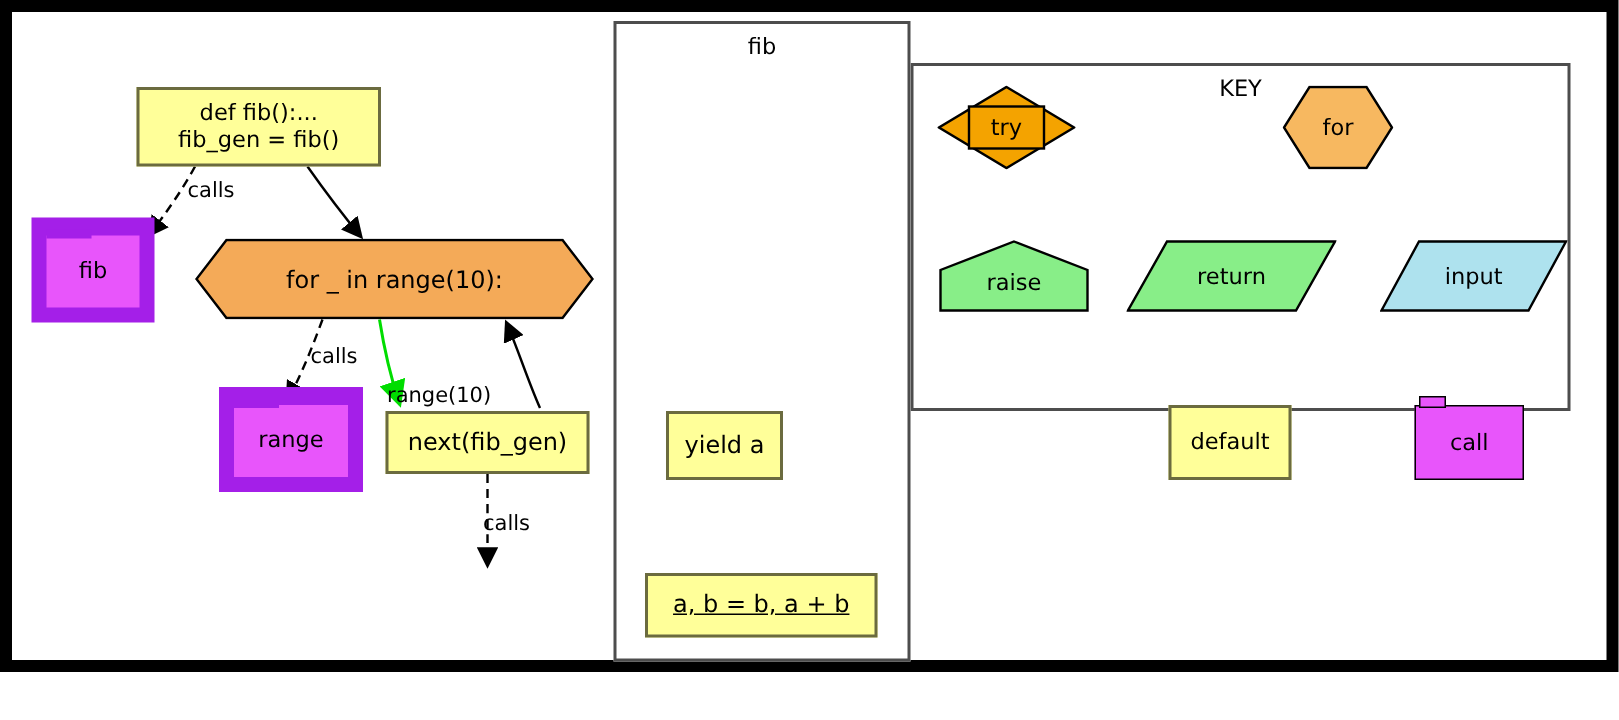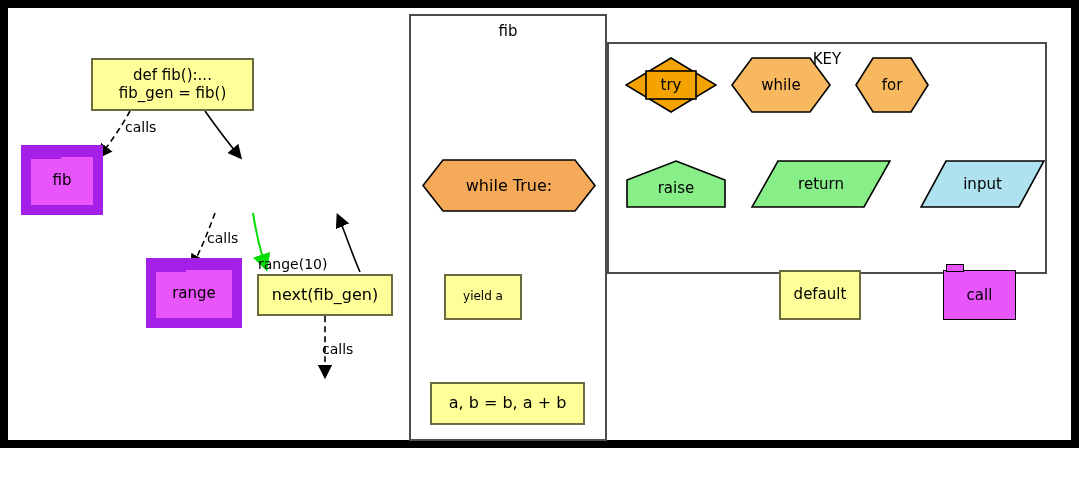--- a/index.html
+++ b/index.html
@@ -98,71 +98,65 @@
     </span>
   </div>
 
   <div class="folder" style="left:21px;top:145px;width:82px;height:70px;">
     <div class="outer"></div>
     <div class="inner" style="left:10px;top:12px;right:10px;bottom:10px;"></div>
     <div class="tab" style="left:10px;top:8px;width:30px;height:6px;"></div>
     <div class="lbl">fib</div>
   </div>
 
+  <div class="hexwrap" style="left:130px;top:159px;width:266px;height:54px;">
+    <svg width="266" height="54" viewBox="0 0 266 54">
+      <polygon points="21,1 245,1 265,27 245,53 21,53 1,27" fill="#f4aa58" stroke="#000000" stroke-width="1.6"></polygon>
+    </svg>
+    <div class="lbl">for _ in range(10):</div>
+  </div>
 
   <div class="folder" style="left:146px;top:258px;width:96px;height:70px;">
     <div class="outer"></div>
     <div class="inner" style="left:10px;top:12px;right:10px;bottom:10px;"></div>
     <div class="tab" style="left:10px;top:8px;width:30px;height:6px;"></div>
     <div class="lbl">range</div>
   </div>
 
   <div class="node rect-yellow" style="left:257px;top:274px;width:136px;height:42px;font-size:16px;">
     <span>next(fib_gen)</span>
   </div>
 
 
   <div class="cluster" style="left:409px;top:14px;width:198px;height:427px;">
     <div class="cluster-title">fib</div>
   </div>
 
 
-  <div class="hexwrap" style="left:422px;top:159px;width:174px;height:53px;">
-    <svg width="174" height="53" viewBox="0 0 174 53">
-      <polygon points="21,1 153,1 173,26.5 153,52 21,52 1,26.5" fill="#f4aa58" stroke="#000000" stroke-width="1.6"></polygon>
-    </svg>
-    <div class="lbl">while True:</div>
-  </div>
 
-  <div class="node rect-yellow" style="left:444px;top:274px;width:78px;height:46px;font-size:12px;">
+  <div class="node rect-yellow" style="left:444px;top:274px;width:78px;height:46px;font-size:16px;">
     <span>yield a</span>
   </div>
 
-  <div class="node rect-yellow" style="left:430px;top:382px;width:155px;height:43px;font-size:16px;">
+  <div class="node rect-yellow" style="left:430px;top:382px;width:155px;height:43px;font-size:16px;text-decoration:underline;">
     <span>a, b = b, a + b</span>
   </div>
 
   <div class="cluster" style="left:607px;top:14px;width:440px;height:232px;margin-top:28px;">
     <div class="cluster-title">KEY</div>
   </div>
 
   <div class="keyshape" style="left:625px;top:57px;width:92px;height:56px;">
     <svg width="92" height="56" viewBox="0 0 92 56">
       <polygon points="46,1 91,28 46,55 1,28" fill="#f4a300" stroke="#000000" stroke-width="1.6"></polygon>
       <rect x="21" y="14" width="50" height="28" fill="#f4a300" stroke="#000000" stroke-width="1.6"></rect>
     </svg>
     <div class="lbl">try</div>
   </div>
 
-  <div class="keyshape" style="left:731px;top:57px;width:100px;height:56px;">
-    <svg width="100" height="56" viewBox="0 0 100 56">
-      <polygon points="21,1 79,1 99,28 79,55 21,55 1,28" fill="#f7b860" stroke="#000000" stroke-width="1.6"></polygon>
-    </svg>
-    <div class="lbl">while</div>
-  </div>
 
   <div class="keyshape" style="left:855px;top:57px;width:74px;height:56px;">
     <svg width="74" height="56" viewBox="0 0 74 56">
       <polygon points="18,1 56,1 73,28 56,55 18,55 1,28" fill="#f7b860" stroke="#000000" stroke-width="1.6"></polygon>
     </svg>
     <div class="lbl">for</div>
   </div>
 
 
   <div class="keyshape" style="left:626px;top:160px;width:100px;height:48px;">

